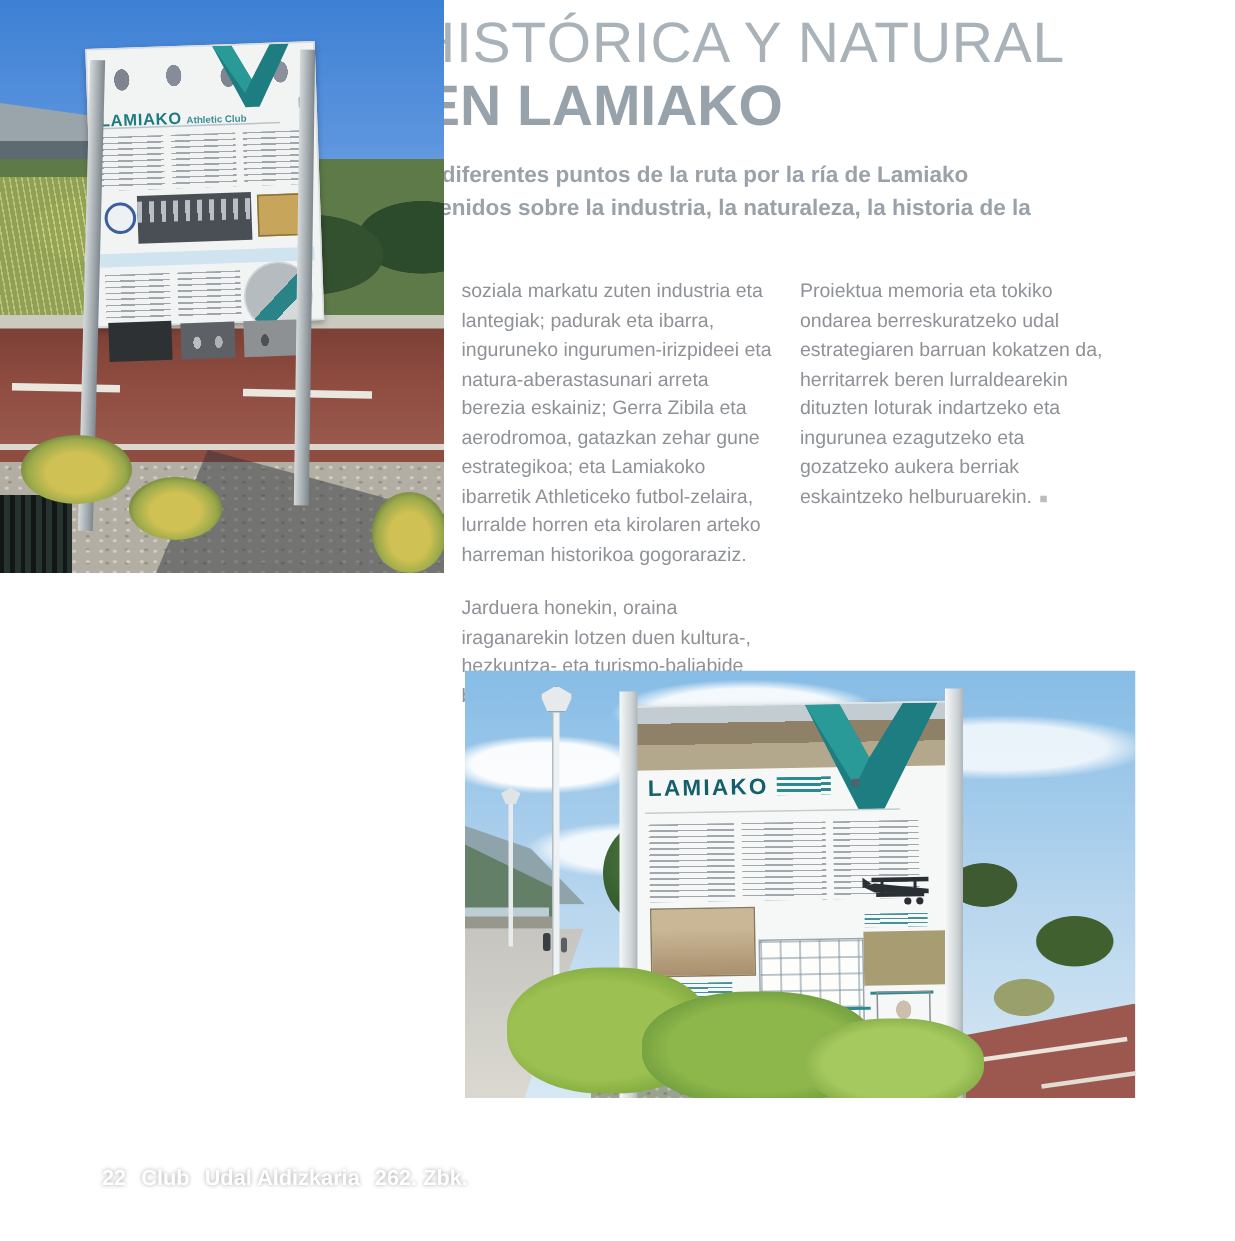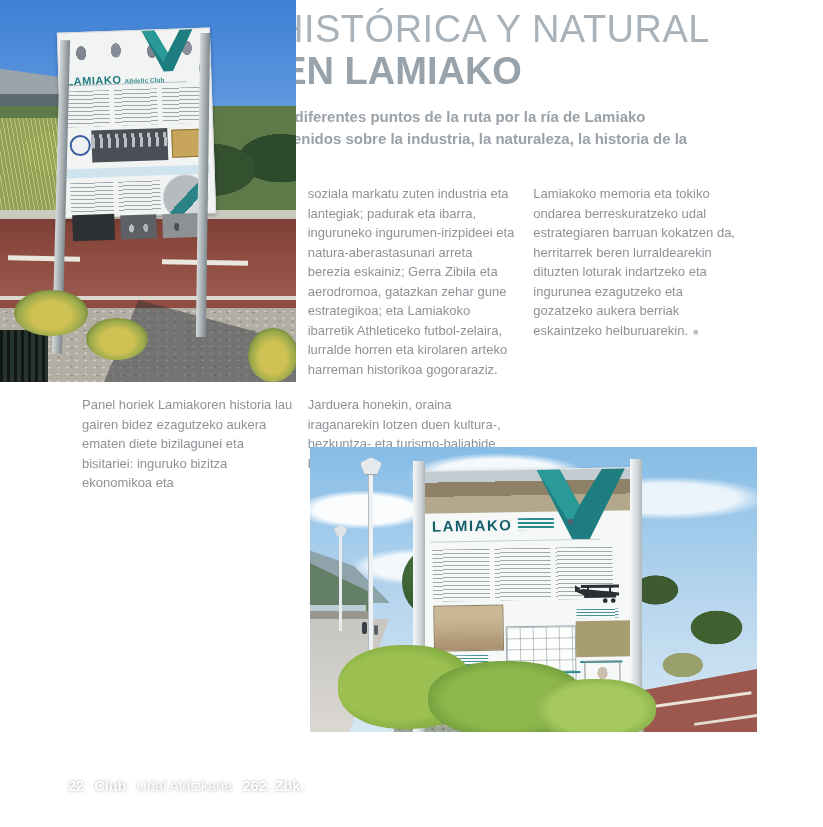--- a/index.html
+++ b/index.html
@@ -176,45 +176,44 @@
   .rp-text2{left:84px;top:218px;width:62px;height:16px;}
   .rp-portrait{left:160px;top:192px;width:34px;height:44px;border:1px solid #8b8f92;
       background:linear-gradient(180deg,#cfcfcb 0 16%,#b7b2a8 16% 40%,#3c3e40 40%);
       background-image:radial-gradient(9px 11px at 50% 26%,#cdbfae 0 55%,transparent 58%);}
 
   
   .foot-rule{position:absolute;left:0;top:795px;width:83px;height:2px;background:#fff;z-index:30;}
   .footer{position:absolute;left:68px;top:778px;z-index:31;color:#fff;font-size:14.5px;white-space:nowrap;
       text-shadow:0 0 3px rgba(0,0,0,.35);}
   .footer b{font-weight:bold;}
-  .footer .reg{font-weight:400;}
+  .footer .reg{font-weight:700;}
   .footer span{margin-right:6px;}
 </style>
 </head>
 <body>
 
 <div class="page">
 
   <header class="hdr">
     <div class="title-l1">MEMORIA HISTÓRICA Y NATURAL</div>
     <div class="title-l2"><span>DE </span><b>LA RÍA EN LAMIAKO</b></div>
     <p class="subtitle">Cuatro paneles colocados en diferentes puntos de la ruta por la ría de Lamiako enriquecen el paseo con contenidos sobre la industria, la naturaleza, la historia de la Guerra Civil y el deporte.</p>
   </header>
 
   <section class="cols">
     <div class="col">
       <p><span class="dropcap">B</span><span>este urrats bat memoria historikoa eta tokiko ondarea berreskuratzeko proiektuan: Lamiakoko itsasadarrearen albotik ibilbidean lau informazio-panel jarrita. Natura, historia eta nortasuna uztartzen dituen ibilbidea da, eta orain herritar guztien eskura dauden dibulgazio-edukiekin aberasten da.</span></p>
-      <p>Panel horiek Lamiakoren historia lau gairen bidez ezagutzeko aukera ematen diete bizilagunei eta bisitariei: inguruko bizitza ekonomikoa eta</p>
     </div>
     <div class="col">
       <p>soziala markatu zuten industria eta lantegiak; padurak eta ibarra, inguruneko ingurumen-irizpideei eta natura-aberastasunari arreta berezia eskainiz; Gerra Zibila eta aerodromoa, gatazkan zehar gune estrategikoa; eta Lamiakoko ibarretik Athleticeko futbol-zelaira, lurralde horren eta kirolaren arteko harreman historikoa gogoraraziz.</p>
       <p>Jarduera honekin, oraina iraganarekin lotzen duen kultura-, hezkuntza- eta turismo-baliabide bihurtzen da</p>
     </div>
     <div class="col">
-      <p><span>Lamiakoko memoria eta tokiko ondarea berreskuratzeko udal estrategiaren barruan kokatzen da, herritarrek beren lurraldearekin dituzten loturak indartzeko eta ingurunea ezagutzeko eta gozatzeko aukera berriak eskaintzeko helburuarekin.</span><span class="endmark">■</span></p>
+      <p><span>Proiektua memoria eta tokiko ondarea berreskuratzeko udal estrategiaren barruan kokatzen da, herritarrek beren lurraldearekin dituzten loturak indartzeko eta ingurunea ezagutzeko eta gozatzeko aukera berriak eskaintzeko helburuarekin.</span><span class="endmark">■</span></p>
     </div>
   </section>
 
   <figure class="photo ph-left" style="margin:0;">
     <div class="lp-sky"></div>
     <div class="lp-building"></div>
     <div class="lp-shrubs"></div>
     <div class="lp-grass"></div>
     <div class="lp-sidewalk"></div>
     <div class="lp-road"></div>

